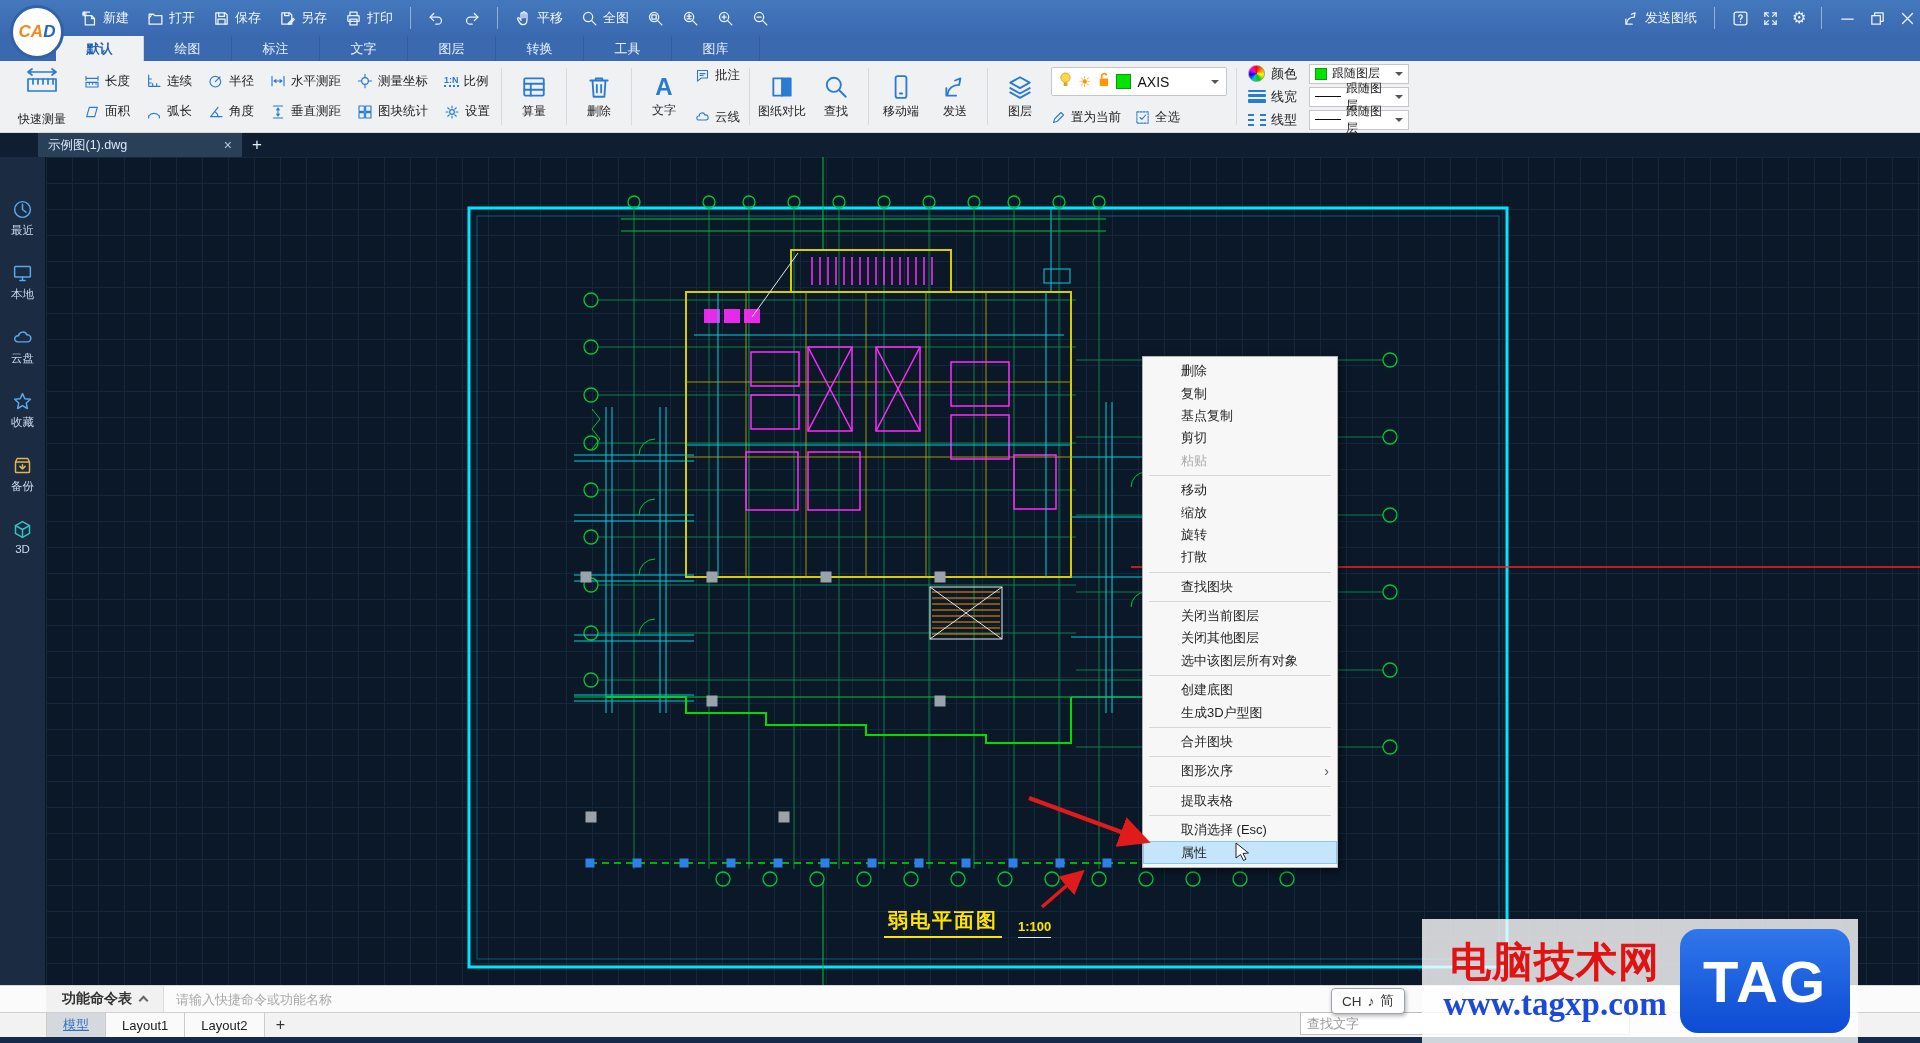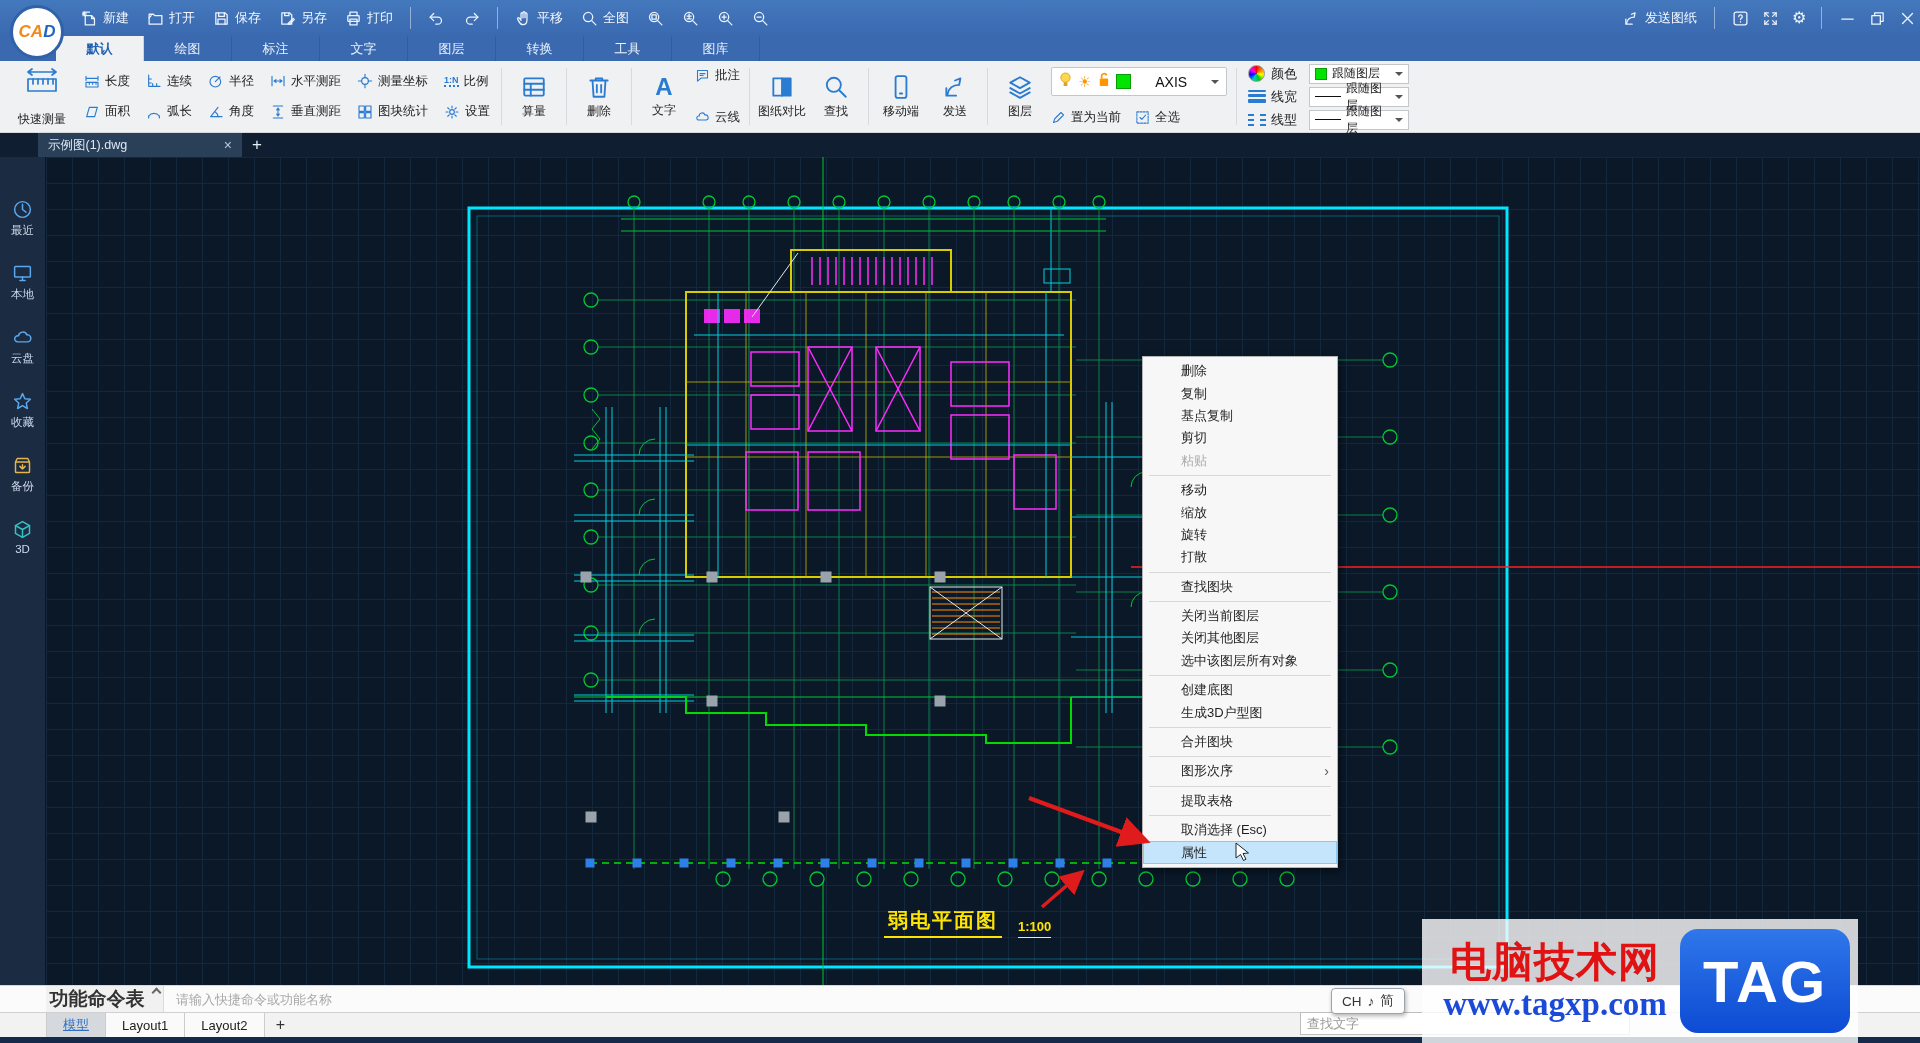--- a/index.html
+++ b/index.html
@@ -37,21 +37,21 @@
   .scale-ic { font-size:9px; font-weight:bold; color:#2a7bd2; border-bottom:2px dotted #2a7bd2; line-height:1; }
   .bigbtn { width:54px; display:flex; flex-direction:column; align-items:center; justify-content:center; gap:3px; }
   .bigbtn .lbl { font-size:12px; color:#222; white-space:nowrap; }
   .bigbtn svg { width:26px; height:26px; }
   .atext { font-size:24px; font-weight:bold; color:#2a7bd2; line-height:1; }
   .stackcol { display:flex; flex-direction:column; justify-content:space-evenly; padding:2px 4px;gap:24px; }
   .smallbtn { display:flex; align-items:center; gap:5px; font-size:12.5px; color:#222; }
   .smallbtn svg { width:15px; height:15px; }
   .layercol { display:flex; flex-direction:column; justify-content:space-between; padding:3px 4px; }
   .layercombo { width:176px; height:29px; background:#fff; border:1px solid #c4c6ca; border-radius:2px; display:flex; align-items:center; gap:6px; padding:0 7px; }
-  .layercombo .val { font-size:14px; color:#111; flex:1;text-align:center; }
+  .layercombo .val { font-size:14px; color:#111; flex:1; }
   .sq-green { width:15px; height:15px; background:#00e400; border:1px solid #0a9a0a; display:inline-block; }
   .sun { color:#ff9500; font-size:15px; line-height:1; }
   .caret { width:0; height:0; border:4px solid transparent; border-top-color:#555; margin-top:4px; }
   .layeractions { display:flex; gap:14px; }
   .props { display:flex; flex-direction:column; justify-content:center; gap:3px; padding:0 6px; }
   .prow { display:flex; align-items:center; gap:6px; }
   .prow .plbl { font-size:13px; color:#222; width:32px; }
   .colorwheel { width:17px; height:17px; border-radius:50%; background:conic-gradient(#f00,#ff8000,#ff0,#0c0,#0cc,#00f,#f0f,#f00); border:1px solid #999; }
   .pdd { width:100px; height:20px; background:#fff; border:1px solid #c4c6ca; display:flex; align-items:center; gap:5px; padding:0 5px; }
   .pdd .ddtext { font-size:12px; color:#222; flex:1; }
@@ -88,21 +88,21 @@
   
   .cmenu { position:absolute; left:1096px; top:199px; width:196px; background:#f7f7f7; border:1px solid #b4b4b4; box-shadow:3px 4px 8px rgba(0,0,0,.4); z-index:50; padding:3px 0; }
   .mi { height:22.4px; display:flex; align-items:center; padding-left:38px; padding-right:8px; font-size:13px; color:#1e1e1e; cursor:default; }
   .mi.disabled { color:#ababab; }
   .mi.hl { background:#c4e5fb; outline:1px solid #8cc7ef; outline-offset:-1px; }
   .mi .sub { margin-left:auto; color:#555; font-size:14px; }
   .msep { height:1px; background:#d7d7d7; margin:3px 6px; }
 
   
   .cmdbar { height:27px; background:#fbfbfb; border-top:1px solid #d7d7d7; display:flex; align-items:stretch; }
-  .cmdtab { width:118px; margin-left:46px; background:#f1f1f1; border-right:1px solid #dcdcdc; display:flex; justify-content:center; gap:8px; font-size:19px; font-weight:bold; color:#333; }
+  .cmdtab { width:118px; margin-left:46px; background:#f1f1f1; border-right:1px solid #dcdcdc; display:flex; align-items:center; justify-content:center; gap:8px; font-size:14px; font-weight:bold; color:#333; }
   .chev { width:7px; height:7px; border-left:2px solid #666; border-top:2px solid #666; transform:rotate(45deg); margin-top:3px; }
   .cmdinput { flex:1; border:none; outline:none; background:transparent; font-size:13px; padding-left:12px; color:#333; }
   .cmdinput::placeholder { color:#a9a9a9; }
   .layoutbar { height:25px; background:#f2f2f2; border-top:1px solid #d0d0d0; display:flex; align-items:stretch; }
   .ltab { padding:0 16px; display:flex; align-items:center; font-size:13px; color:#222; background:#fafafa; border-right:1px solid #cccccc; }
   .ltab:first-child { margin-left:46px; border-left:1px solid #cccccc; }
   .ltab.active { background:#d5d9dd; color:#2f6fc4; text-decoration:underline; }
   .laddbtn { width:32px; display:flex; align-items:center; justify-content:center; font-size:16px; color:#333; }
   .bottomstrip { height:6px; background:#15294a; }
 

